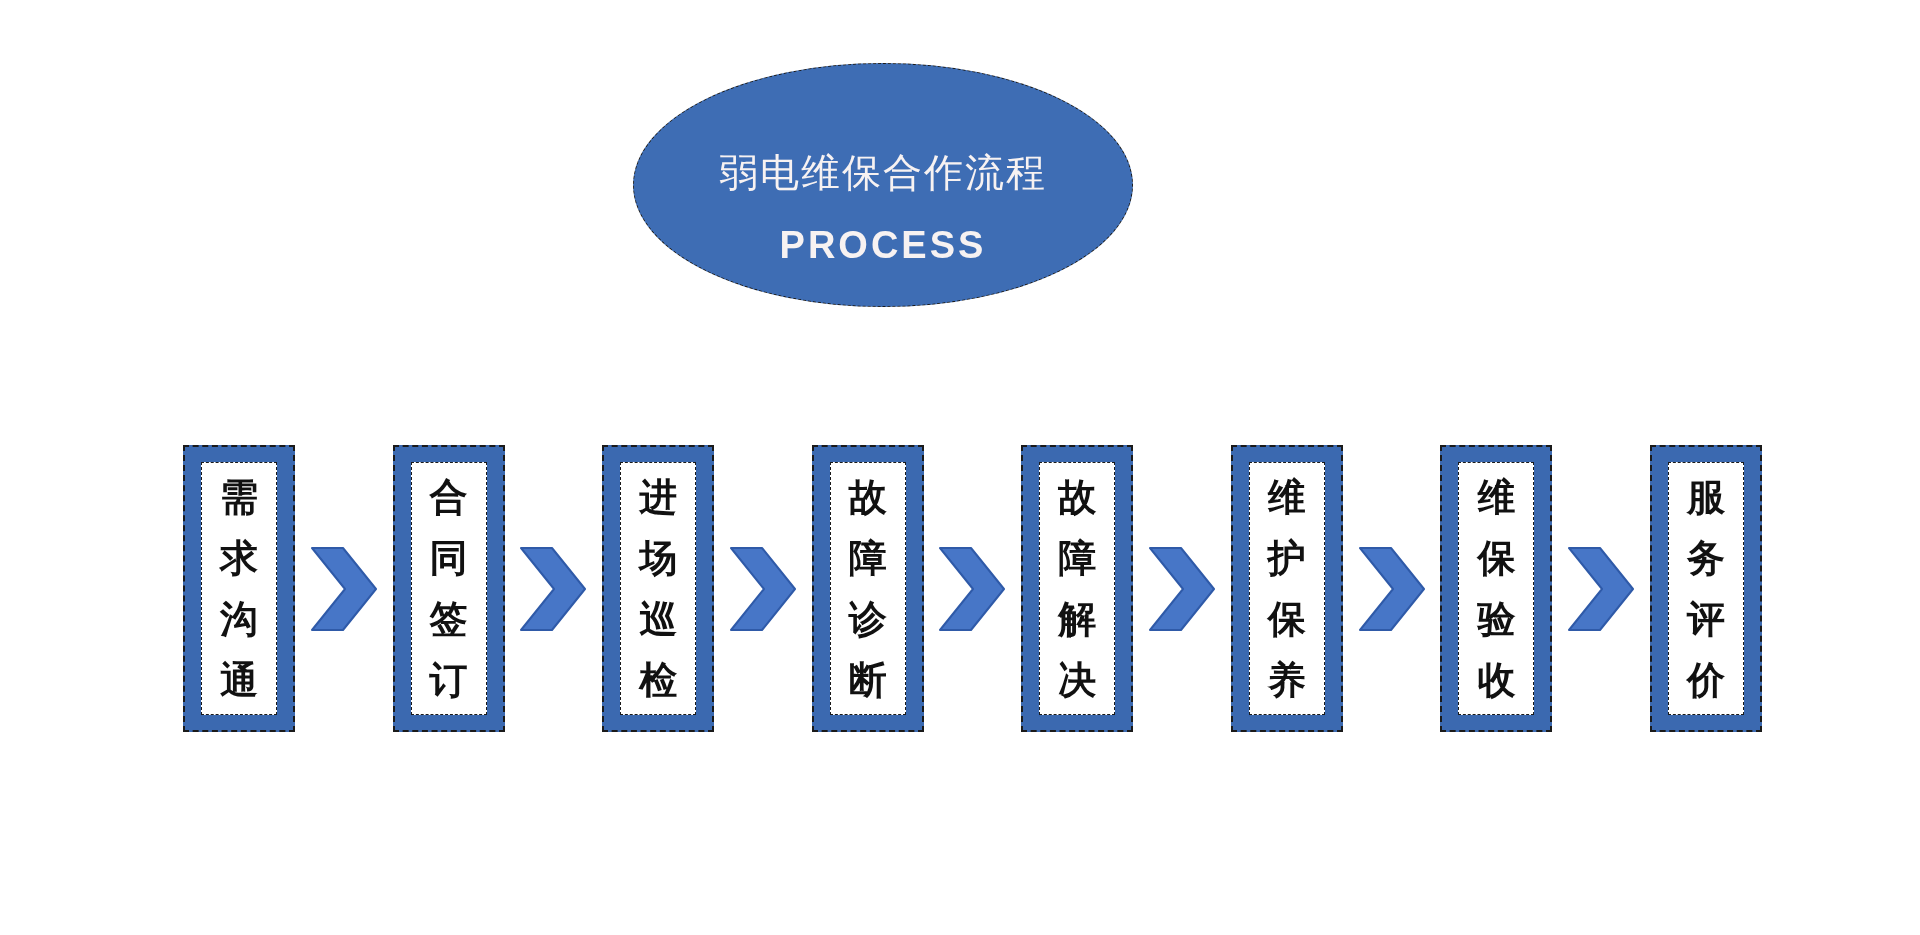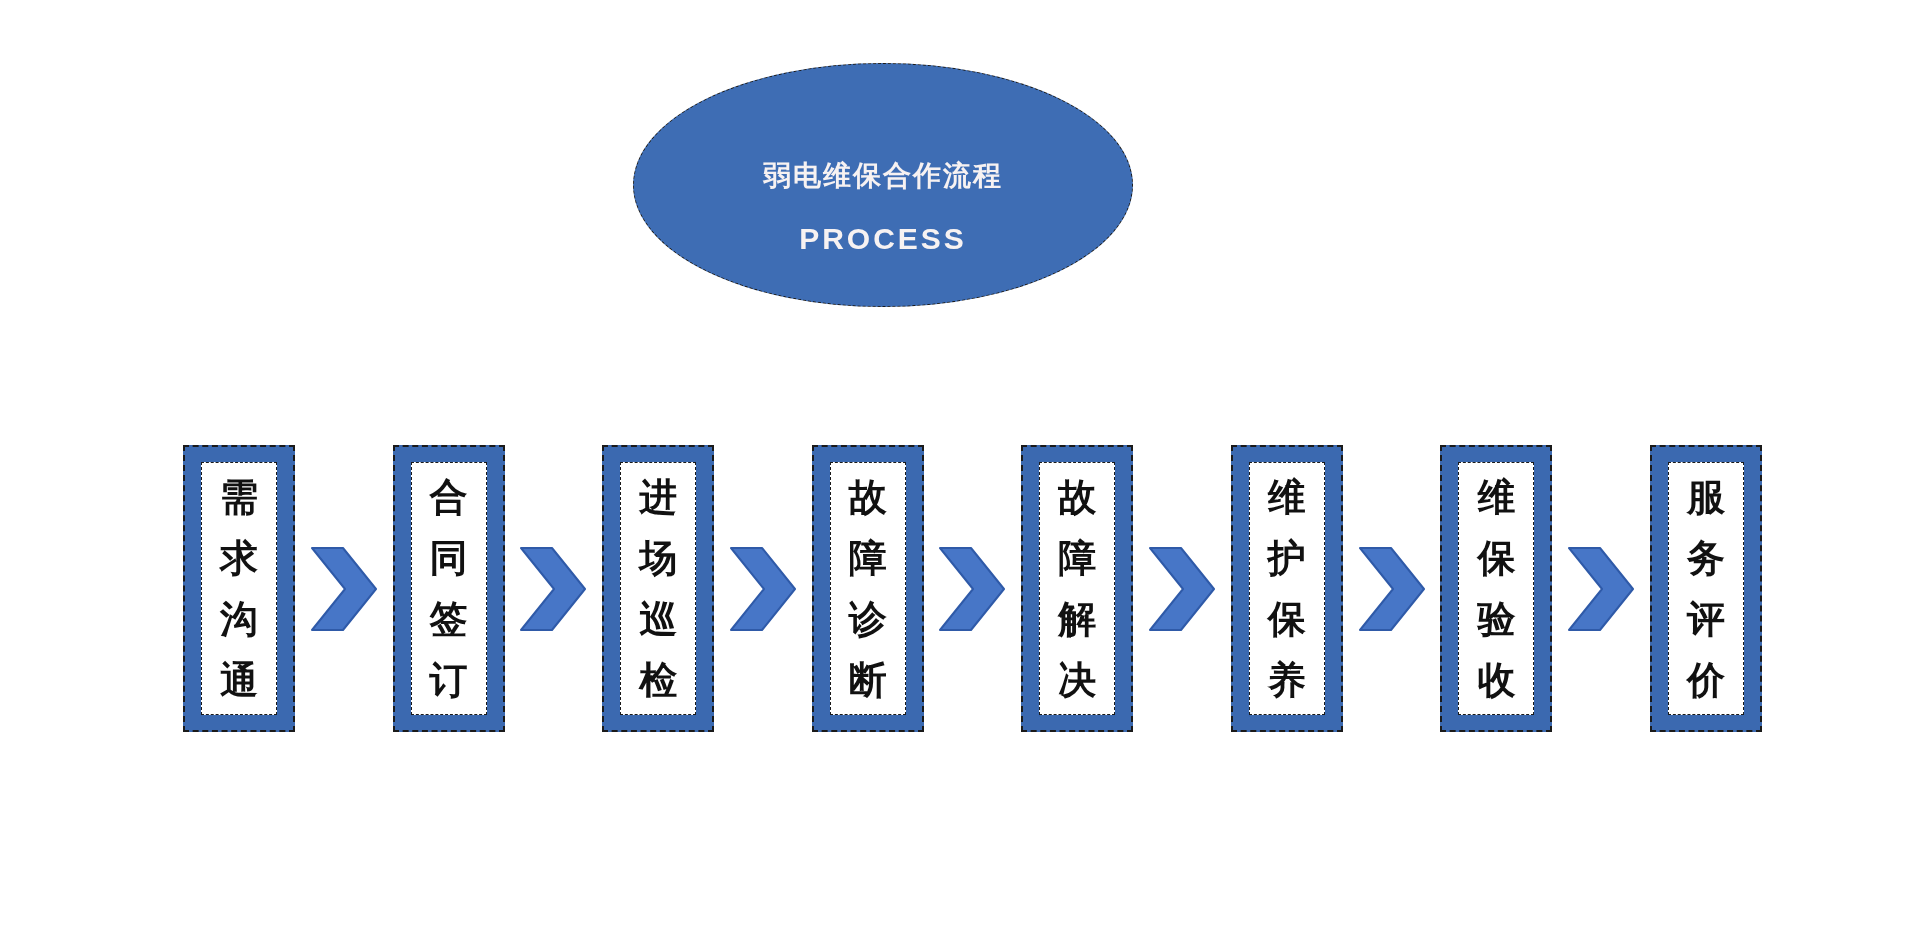--- a/index.html
+++ b/index.html
@@ -29,30 +29,30 @@
     box-sizing: border-box;
     display: flex;
     flex-direction: column;
     align-items: center;
     justify-content: center;
     padding-top: 14px;
     gap: 34px;
   }
   .title-zh {
     color: var(--title-text, #F7F2F2);
-    font-size: 28px;
-    font-weight: bold;
+    font-size: 39px;
+    font-weight: normal;
     letter-spacing: 2px;
     line-height: 1;
     white-space: nowrap;
     margin-top: 32px;
   }
   .title-en {
     color: var(--title-text, #F7F2F2);
-    font-size: 30px;
+    font-size: 38px;
     font-weight: bold;
     letter-spacing: 3px;
     line-height: 1;
     white-space: nowrap;
   }
 
   
   .flow-row {
     position: absolute;
     left: 183px;

